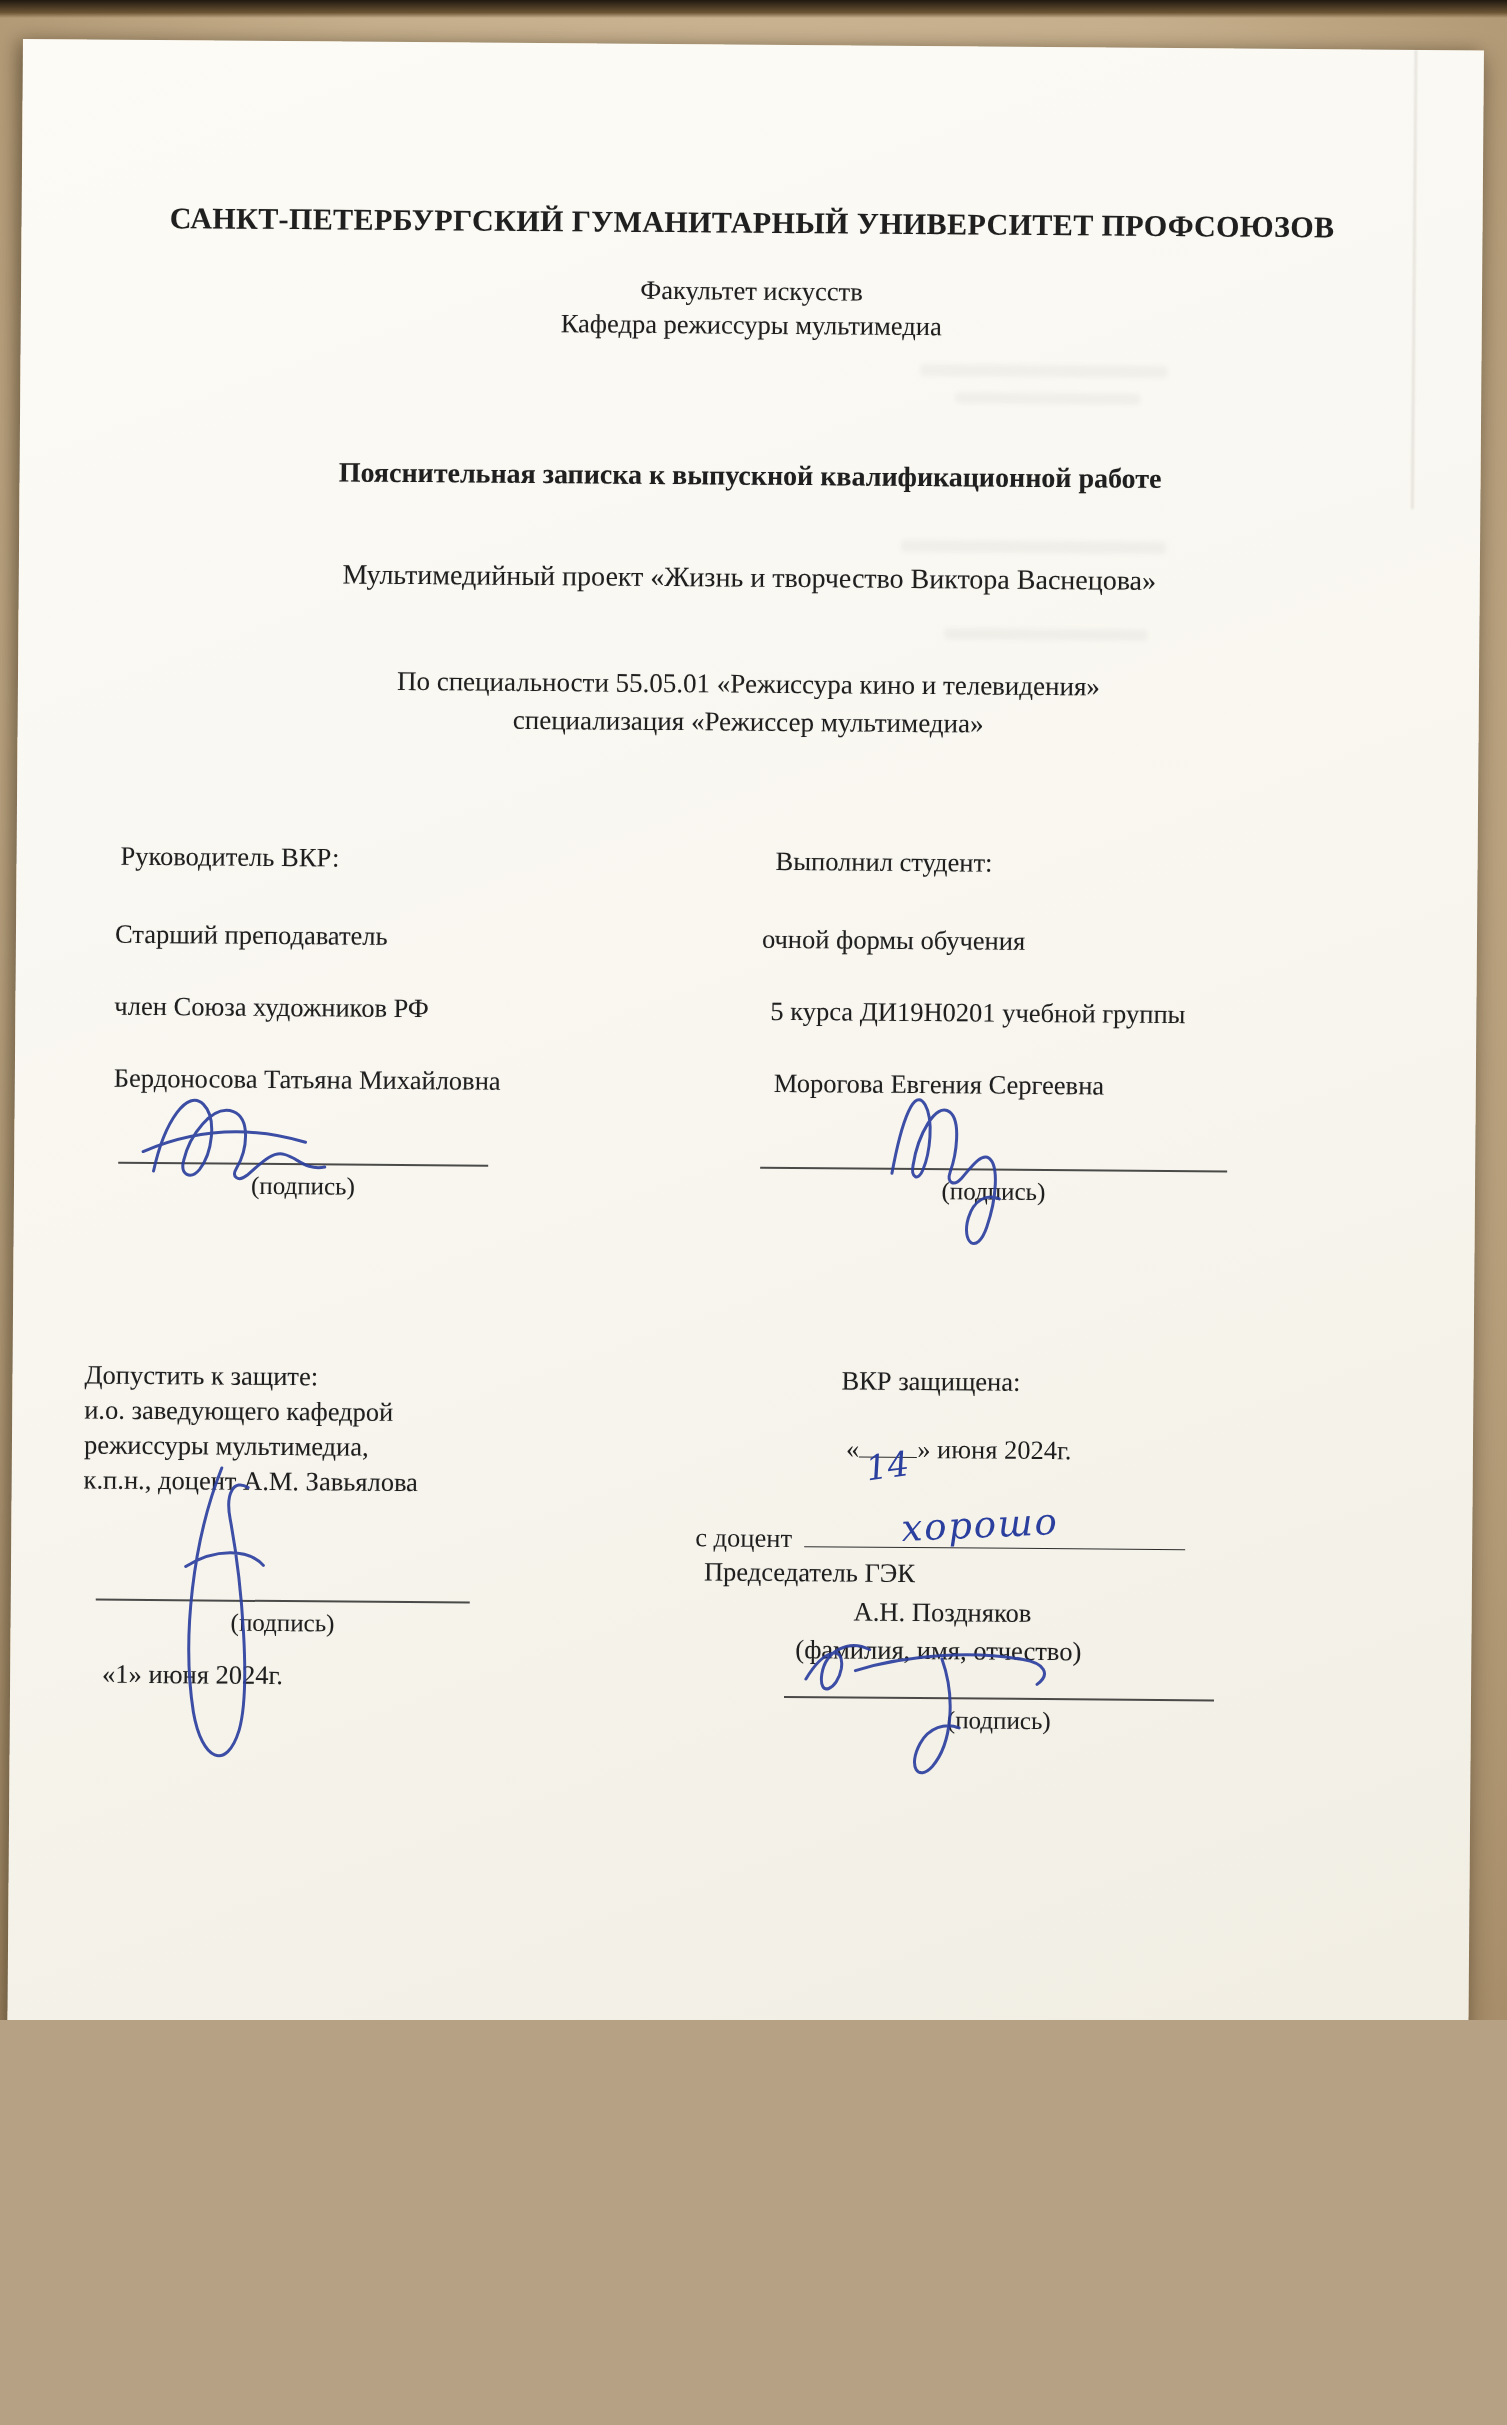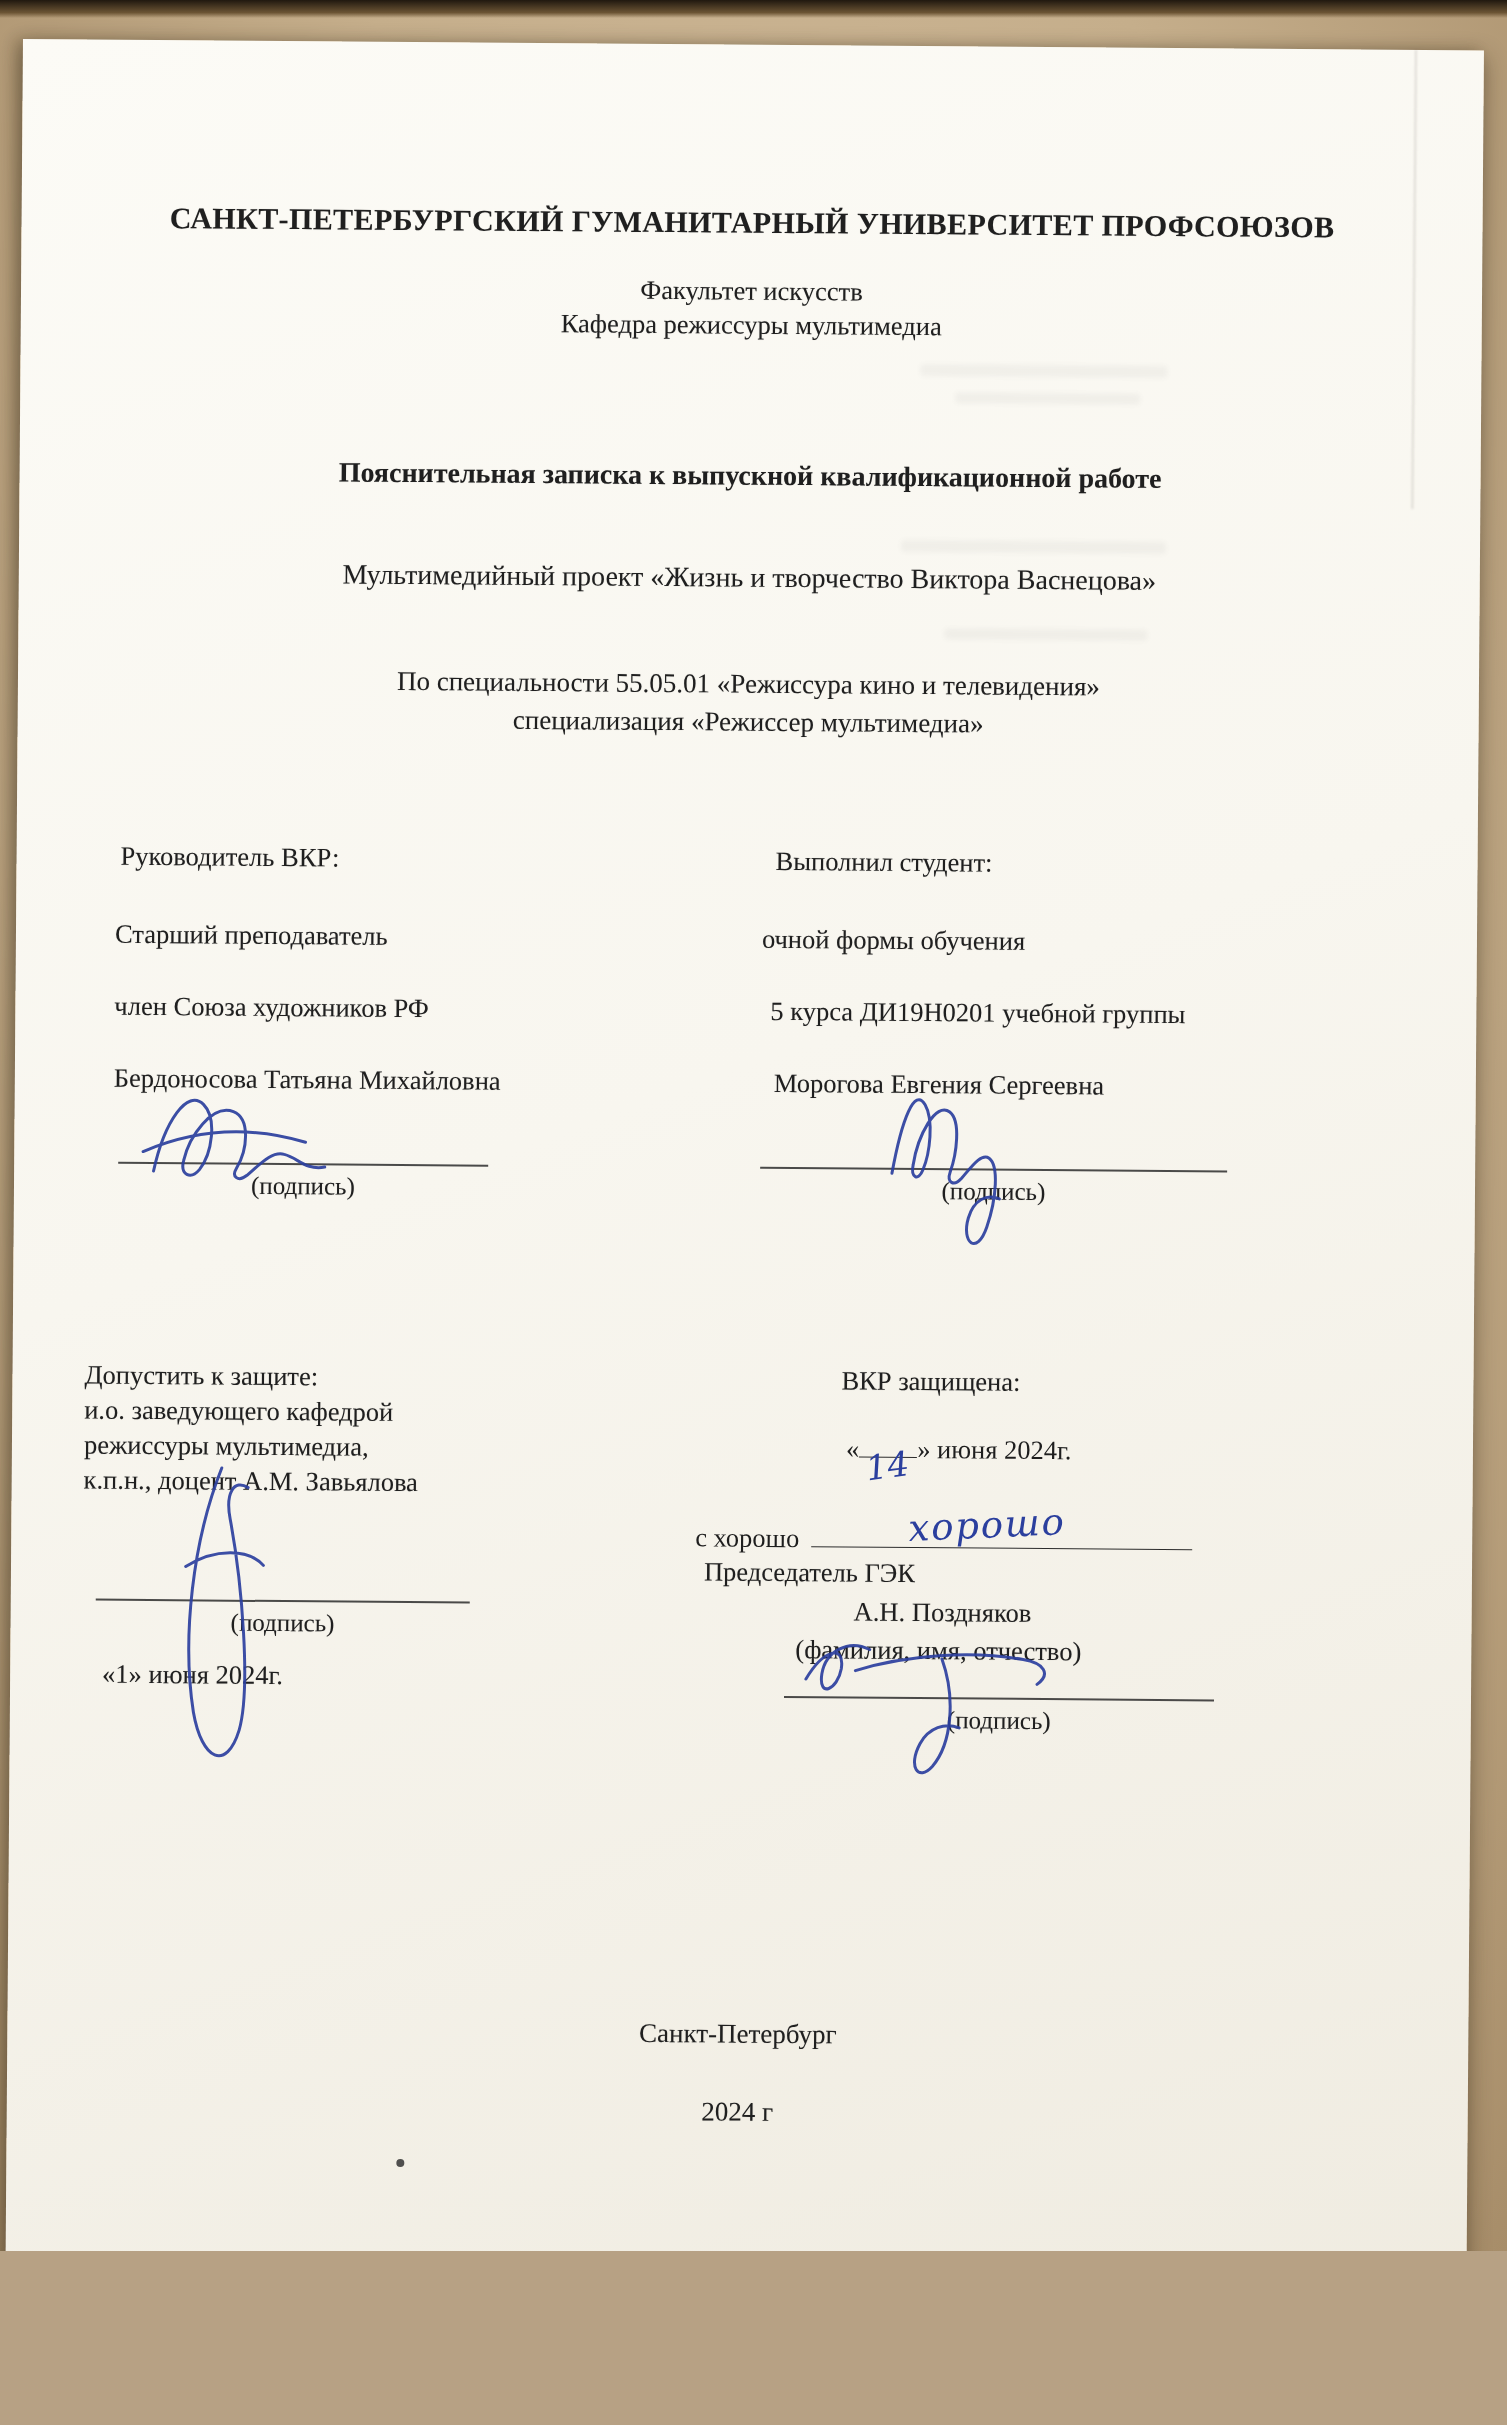--- a/index.html
+++ b/index.html
@@ -1,18 +1,18 @@
 <!DOCTYPE html>
 <html style="font-size:14px"><head>
 <meta charset="utf-8">
 <style>
   html,body{margin:0;padding:0;}
   body{width:1507px;height:2426px;background:#b7a184;}
   .page{
-    position:relative;width:1507px;height:2251px;overflow:hidden;
+    position:relative;width:1507px;height:2020px;overflow:hidden;
     background:radial-gradient(ellipse at 50% 38%, #d2bc9d 0%, #c5ae8b 55%, #a78d69 100%);
     font-family:"Liberation Serif", serif;color:#1e1e1e;
   }
   .top-edge{position:absolute;left:0;top:0;width:100%;height:17.6px;
     background:linear-gradient(#20180f,#6b5434 70%,rgba(107,84,52,0));}
   .bottom-stack{position:absolute;left:0;top:2374px;width:100%;height:51px;
     background:linear-gradient(#83725a 0%, #cfc9b8 20%, #f1eee3 48%, #e2ddcd 78%, #c3b7a0 100%);}
   .bottom-stack .edge-line{position:absolute;left:0;top:16px;width:100%;height:1.8px;background:rgba(90,80,60,.35);}
   .paper{
     position:absolute;left:23px;top:39px;width:1461px;height:2329px;
@@ -91,21 +91,21 @@
 
     <div class="daterow" style="left:834px;top:1388px;">
       <span class="t-inline">«</span>
       <span class="blank-day">
         <span class="hw ink">14</span>
       </span>
       <span>» июня 2024г.</span>
     </div>
 
     <div class="graderow" style="left:684px;top:1471px;">
-      <span>с хорошо</span>
+      <span>с доцент</span>
       <span class="blank-grade">
         <span class="hw ink">хорошо</span>
       </span>
     </div>
 
     <div class="t fs-body" style="left:693px;top:1512px;">Председатель ГЭК</div>
     <div class="t fs-body" style="left:843px;top:1551px;">А.Н. Поздняков</div>
     <div class="t fs-body" style="left:785px;top:1589px;">(фамилия, имя, отчество)</div>
     <div class="line" style="left:774px;top:1651px;width:430px;"></div>
     <div class="cap" style="left:774px;width:430px;top:1660px;">(подпись)</div>

